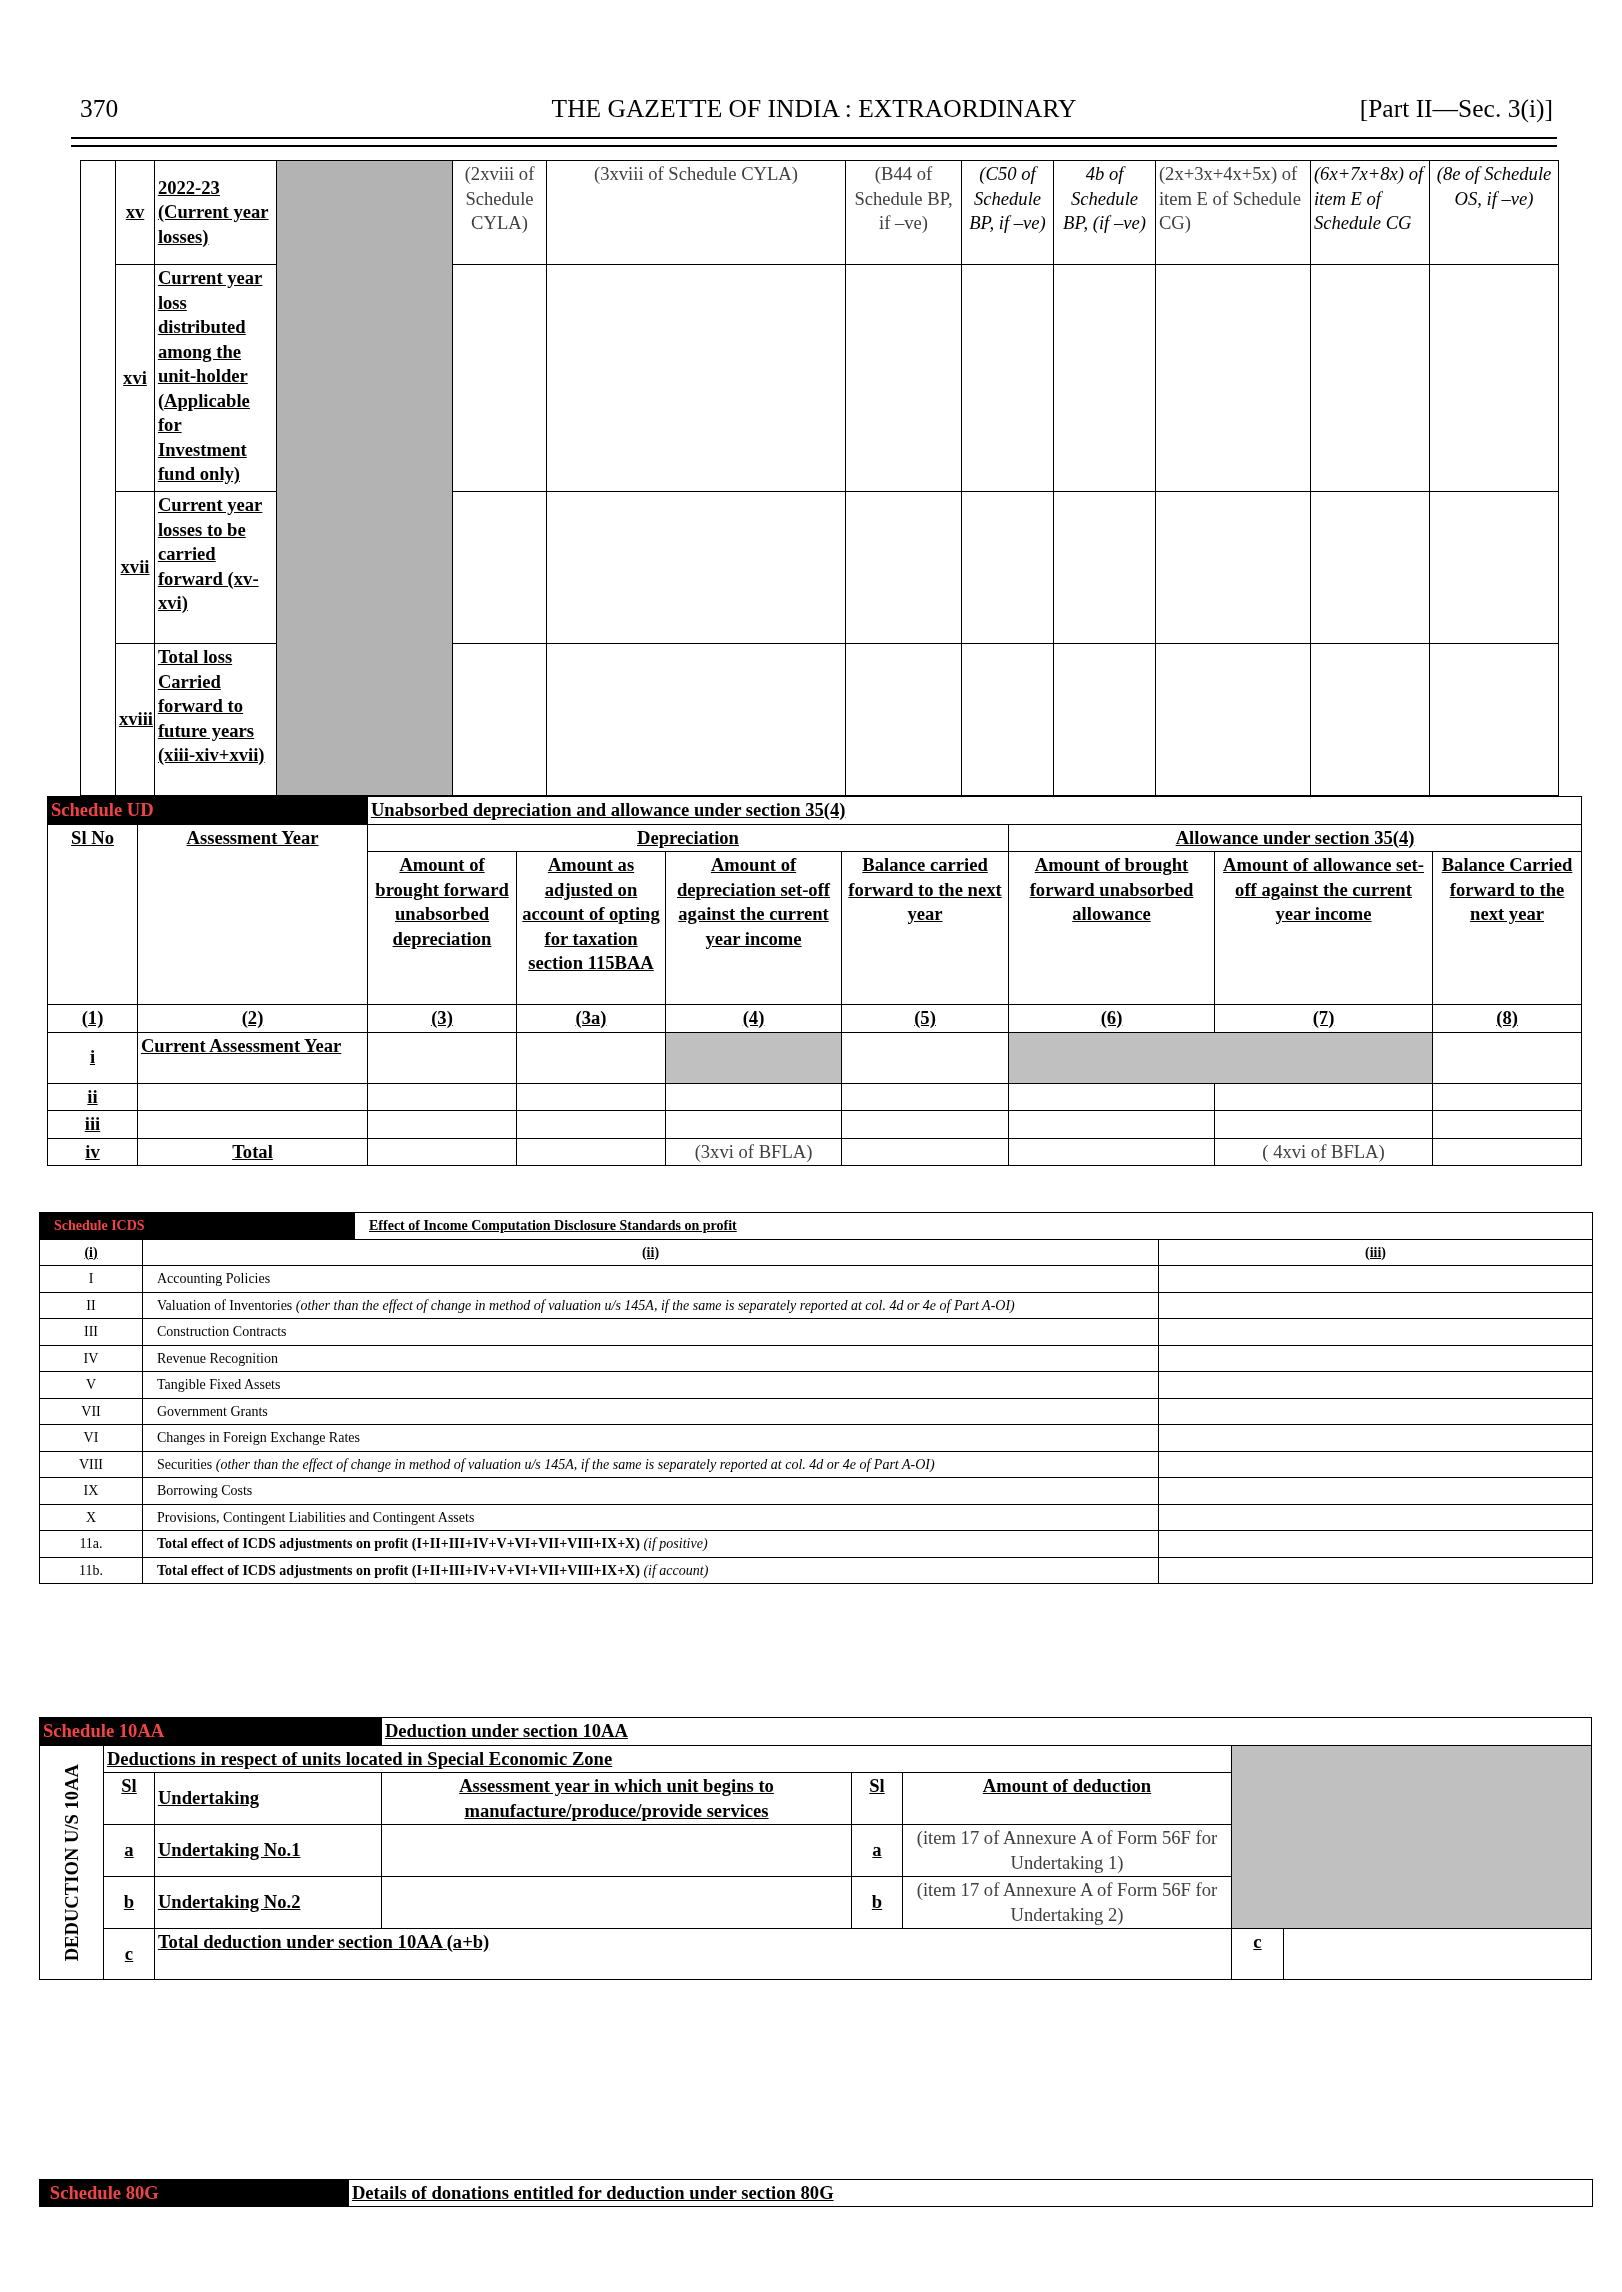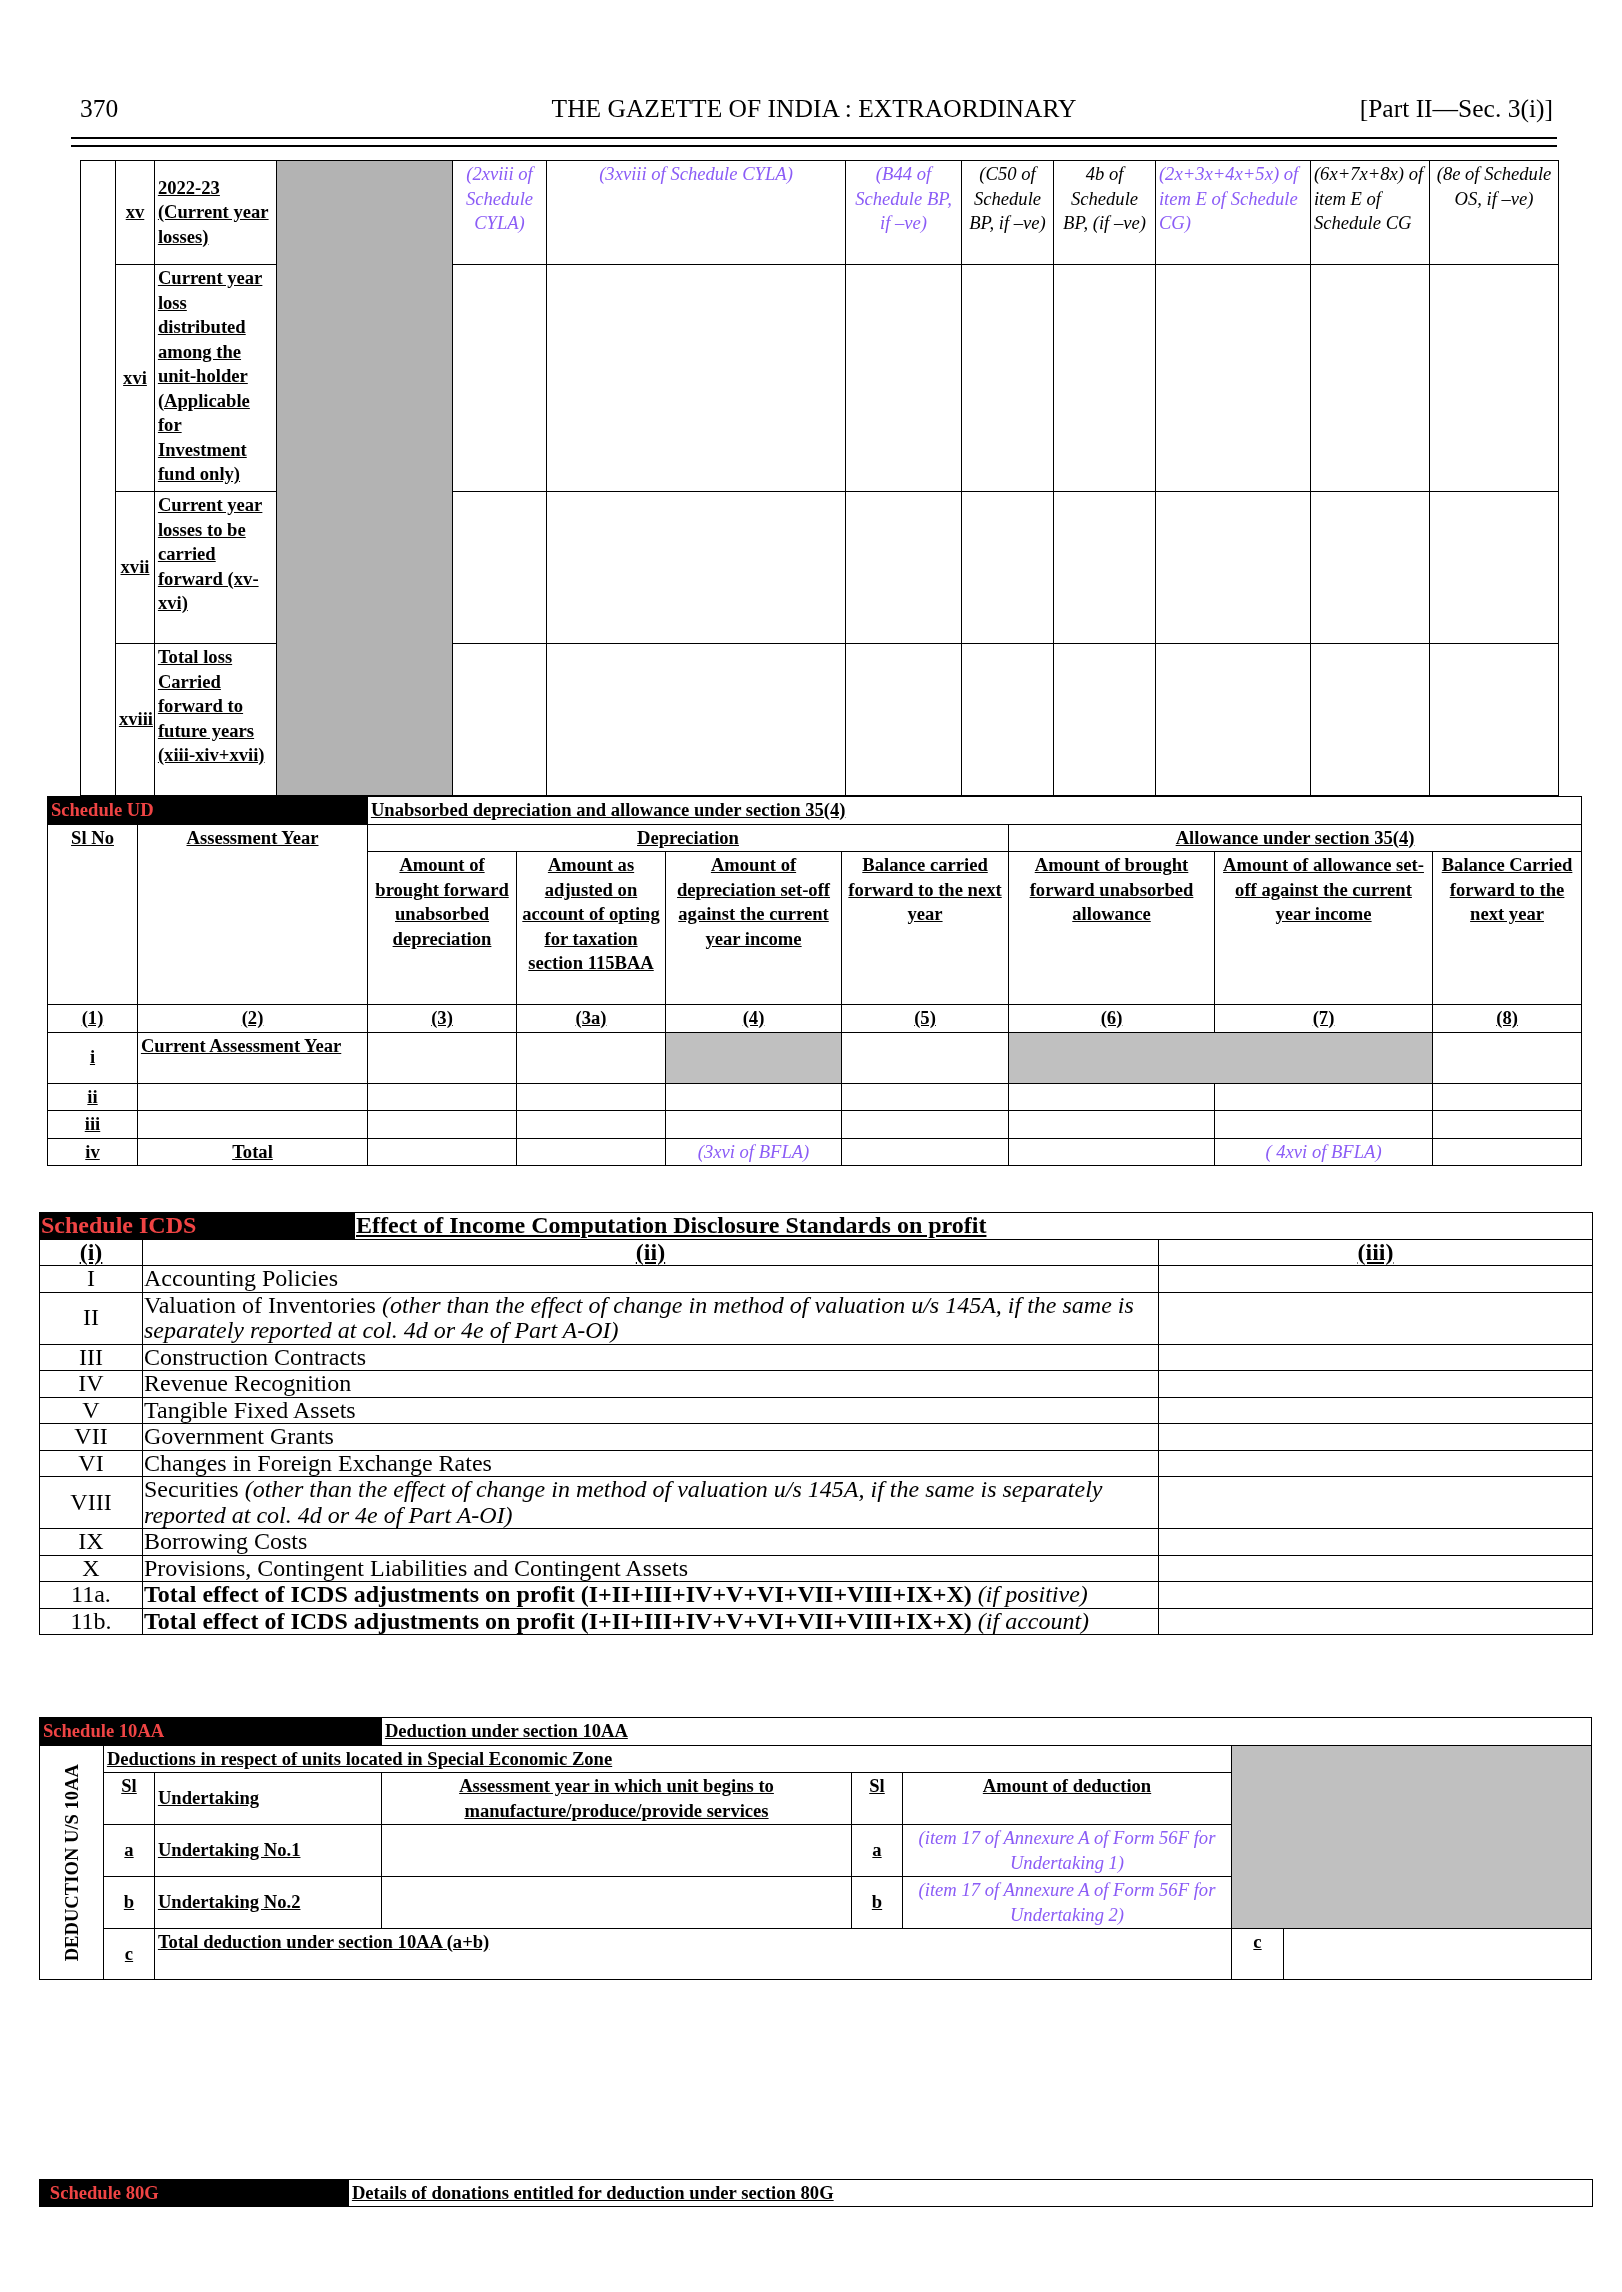--- a/index.html
+++ b/index.html
@@ -5,31 +5,31 @@
   html, body { margin: 0; padding: 0; background: #ffffff; }
   body { width: 1622px; height: 2293px; position: relative; font-family: "Liberation Serif", "DejaVu Serif", serif; color: #000; overflow: hidden; }
   .abs { position: absolute; }
   table { border-collapse: collapse; table-layout: fixed; }
   td, th { border: 1px solid #000; padding: 1px 2.9px; vertical-align: top; font-weight: normal; }
   .b { font-weight: bold; text-decoration: underline; }
   .c { text-align: center; }
   .m { vertical-align: middle; }
   .gray { background: #b3b3b3; }
   .gray2 { background: #c0c0c0; }
-  .hint { font-style: italic; color: #8b5cf6; }
+  .hint { color: #404040; }
   .hint-dark { font-style: italic; color: #000; margin-top: 12px; }
   .sched-tag { background: #000; color: #ef4444; font-weight: bold; }
   .hdr-page { font-size: 25.5px; }
   .rule { position: absolute; left: 71px; width: 1486px; border-top: 2px solid #000; }
   
   #cyla td { font-size: 18.6px; line-height: 24.5px; }
   
   #ud td { font-size: 18.6px; line-height: 24.5px; }
   
-  #icds td { font-size: 24px; line-height: 25.5px; padding: 0 1px; }
+  #icds td { font-size: 14px; line-height: 25.5px; padding: 0 14px; }
   
   #s10aa td { font-size: 18.6px; line-height: 24.5px; }
   .vert { writing-mode: vertical-rl; transform: rotate(180deg); font-weight: bold; font-size: 18.6px; text-align: center; white-space: nowrap; line-height: 23.5px; }
 </style>
 </head>
 <body>
 
 <div class="abs hdr-page" style="left:80px; top:94px;">370</div>
 <div class="abs hdr-page" style="left:461px; top:94px; width:706px; text-align:center;">THE GAZETTE OF INDIA : EXTRAORDINARY</div>
 <div class="abs hdr-page" style="left:1318px; top:94px; width:235px; text-align:right;">[Part II—Sec. 3(i)]</div>

